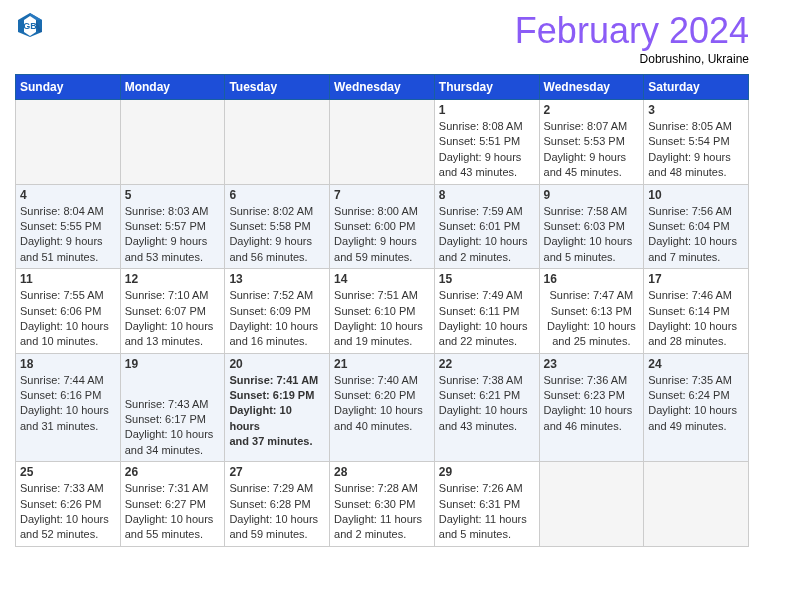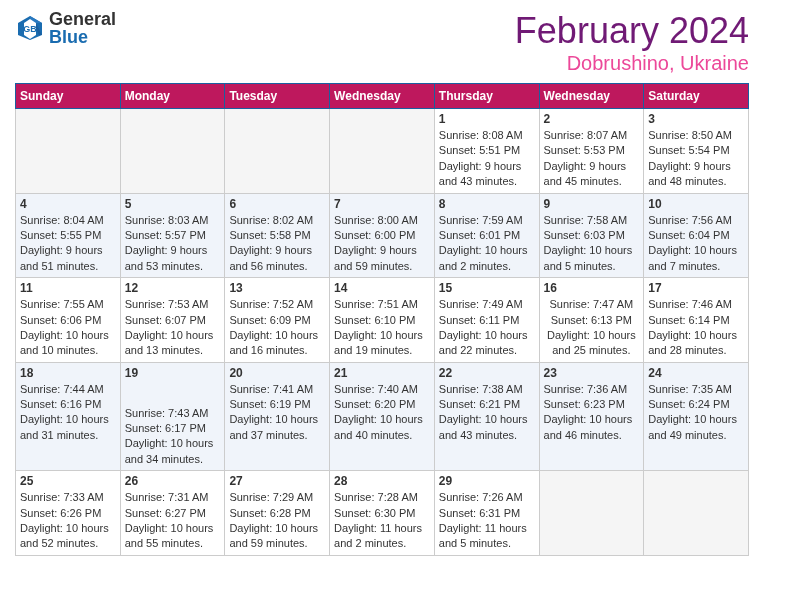--- a/index.html
+++ b/index.html
@@ -45,32 +45,32 @@
       width: 30px;
       height: 30px;
       margin-right: 4px;
     }
     .title-block {
       text-align: right;
     }
     .month-title {
       font-size: 36px;
       font-weight: normal;
-      color: #701a75;
+      color: #8b5cf6;
     }
     .location {
-      font-size: 20px;
-      color: #ec4899;
+      font-size: 12px;
+      color: #000000;
     }
     .calendar {
       width: 100%;
       border-collapse: collapse;
     }
     .calendar thead tr {
-      background: #be185d;
+      background: #1d4ed8;
     }
     .calendar thead th {
       color: #fff;
       font-size: 12px;
       font-weight: bold;
       padding: 5px 4px;
       text-align: left;
       border: 1px solid #1a5fa0;
       width: calc(100% / 7);
     }
@@ -113,24 +113,20 @@
 <div class="page">
   <div class="header">
     <div class="logo">
       <svg class="logo-icon" viewBox="0 0 30 30">
         <polygon points="15,3 27,10 27,22 15,27 3,22 3,10" fill="#1a6cb0"></polygon>
         <polygon points="15,3 27,10 21,10 15,6" fill="#2979c0"></polygon>
         <polygon points="21,10 27,22 24,22 21,16" fill="#1a5fa0"></polygon>
         <polygon points="15,6 21,10 21,22 15,26 9,22 9,10" fill="#fff"></polygon>
         <text x="15" y="19" text-anchor="middle" font-size="9" fill="#1a6cb0" font-weight="bold">GB</text>
       </svg>
-      <div class="logo-text">
-        <span class="logo-general">General</span>
-        <span class="logo-blue">Blue</span>
-      </div>
     </div>
     <div class="title-block">
       <div class="month-title">February 2024</div>
       <div class="location">Dobrushino, Ukraine</div>
     </div>
   </div>
 
   <table class="calendar">
     <thead>
       <tr>
@@ -158,21 +154,21 @@
           </td>
           <td>
             <span class="day-number">2</span>
             <div class="day-info" style="white-space: pre-line;">Sunrise: 8:07 AM
 Sunset: 5:53 PM
 Daylight: 9 hours
 and 45 minutes.</div>
           </td>
           <td>
             <span class="day-number">3</span>
-            <div class="day-info" style="white-space: pre-line;">Sunrise: 8:50 AM
+            <div class="day-info" style="white-space: pre-line;">Sunrise: 8:05 AM
 Sunset: 5:54 PM
 Daylight: 9 hours
 and 48 minutes.</div>
           </td>
         </tr>
         <tr class="row-alt">
           <td>
             <span class="day-number">4</span>
             <div class="day-info" style="white-space: pre-line;">Sunrise: 8:04 AM
 Sunset: 5:55 PM
@@ -225,21 +221,21 @@
         <tr class="row-white">
           <td>
             <span class="day-number">11</span>
             <div class="day-info" style="white-space: pre-line;">Sunrise: 7:55 AM
 Sunset: 6:06 PM
 Daylight: 10 hours
 and 10 minutes.</div>
           </td>
           <td>
             <span class="day-number">12</span>
-            <div class="day-info" style="white-space: pre-line;">Sunrise: 7:53 AM
+            <div class="day-info" style="white-space: pre-line;">Sunrise: 7:10 AM
 Sunset: 6:07 PM
 Daylight: 10 hours
 and 13 minutes.</div>
           </td>
           <td>
             <span class="day-number">13</span>
             <div class="day-info" style="white-space: pre-line;">Sunrise: 7:52 AM
 Sunset: 6:09 PM
 Daylight: 10 hours
 and 16 minutes.</div>
@@ -283,21 +279,21 @@
           </td>
           <td>
             <span class="day-number">19</span>
             <div class="day-info" style="white-space: pre-line; margin-top: 26px;">Sunrise: 7:43 AM
 Sunset: 6:17 PM
 Daylight: 10 hours
 and 34 minutes.</div>
           </td>
           <td>
             <span class="day-number">20</span>
-            <div class="day-info" style="white-space: pre-line;">Sunrise: 7:41 AM
+            <div class="day-info" style="white-space: pre-line; font-weight: bold;">Sunrise: 7:41 AM
 Sunset: 6:19 PM
 Daylight: 10 hours
 and 37 minutes.</div>
           </td>
           <td>
             <span class="day-number">21</span>
             <div class="day-info" style="white-space: pre-line;">Sunrise: 7:40 AM
 Sunset: 6:20 PM
 Daylight: 10 hours
 and 40 minutes.</div>

